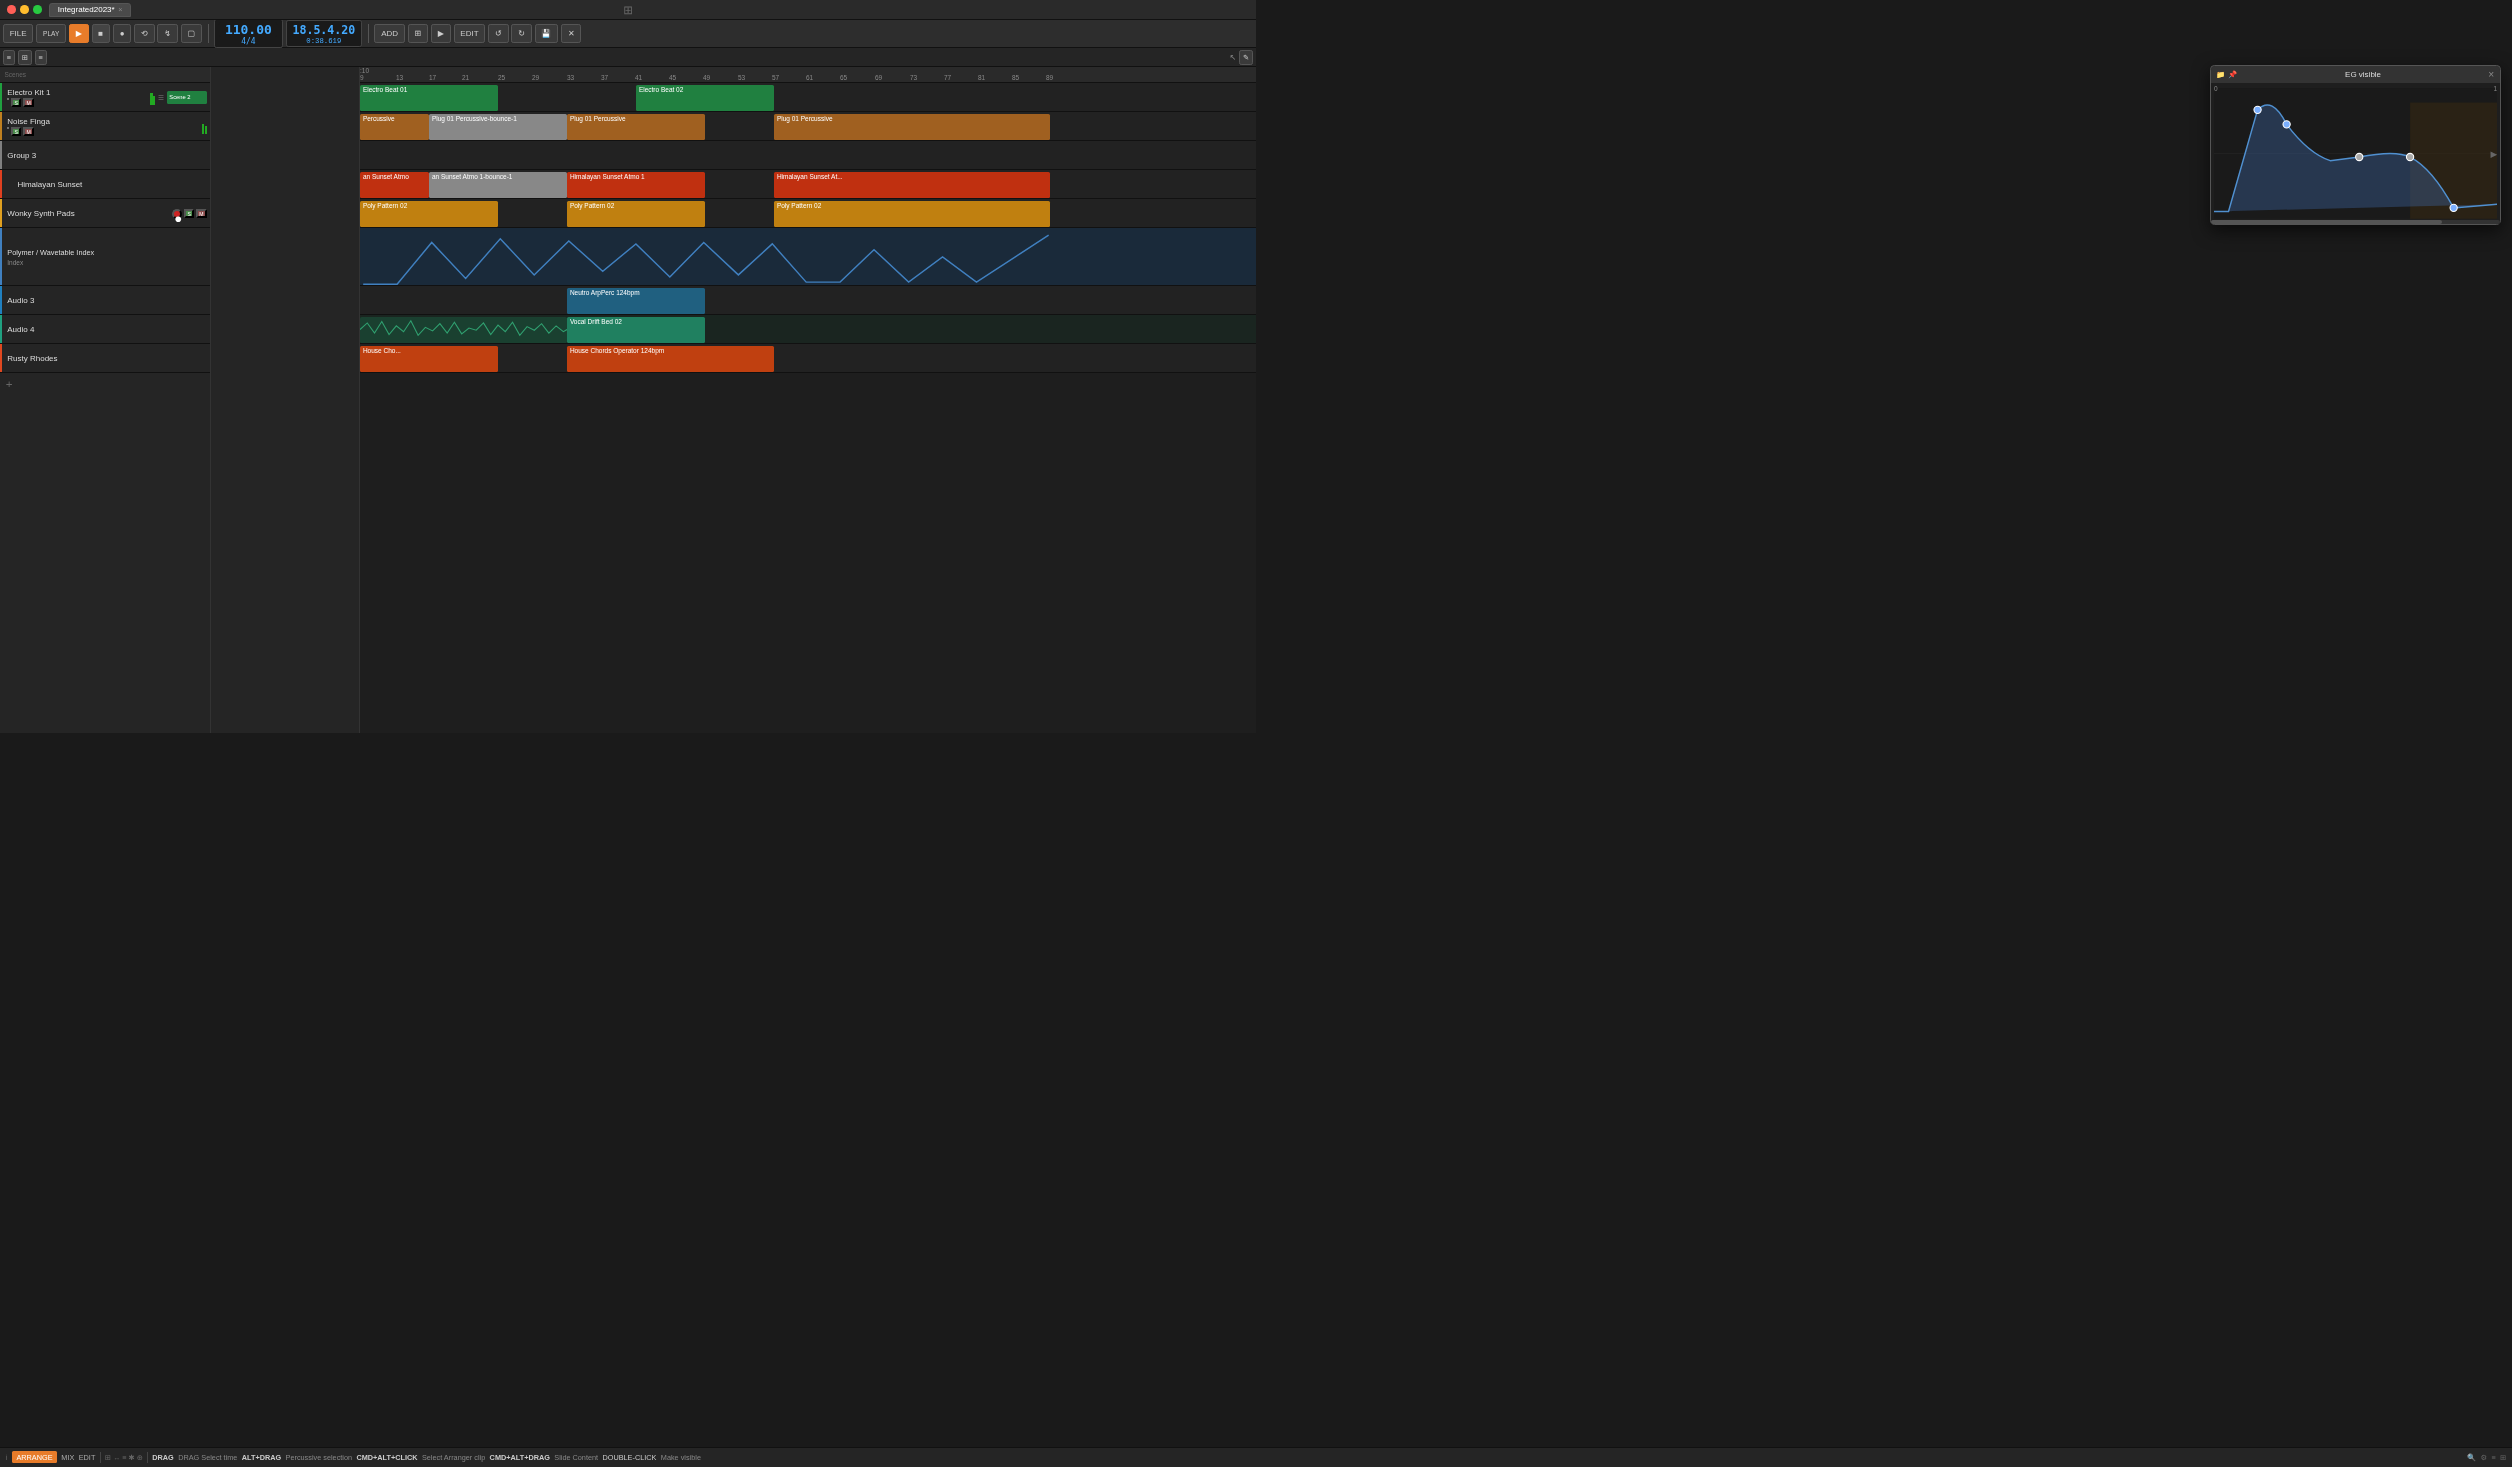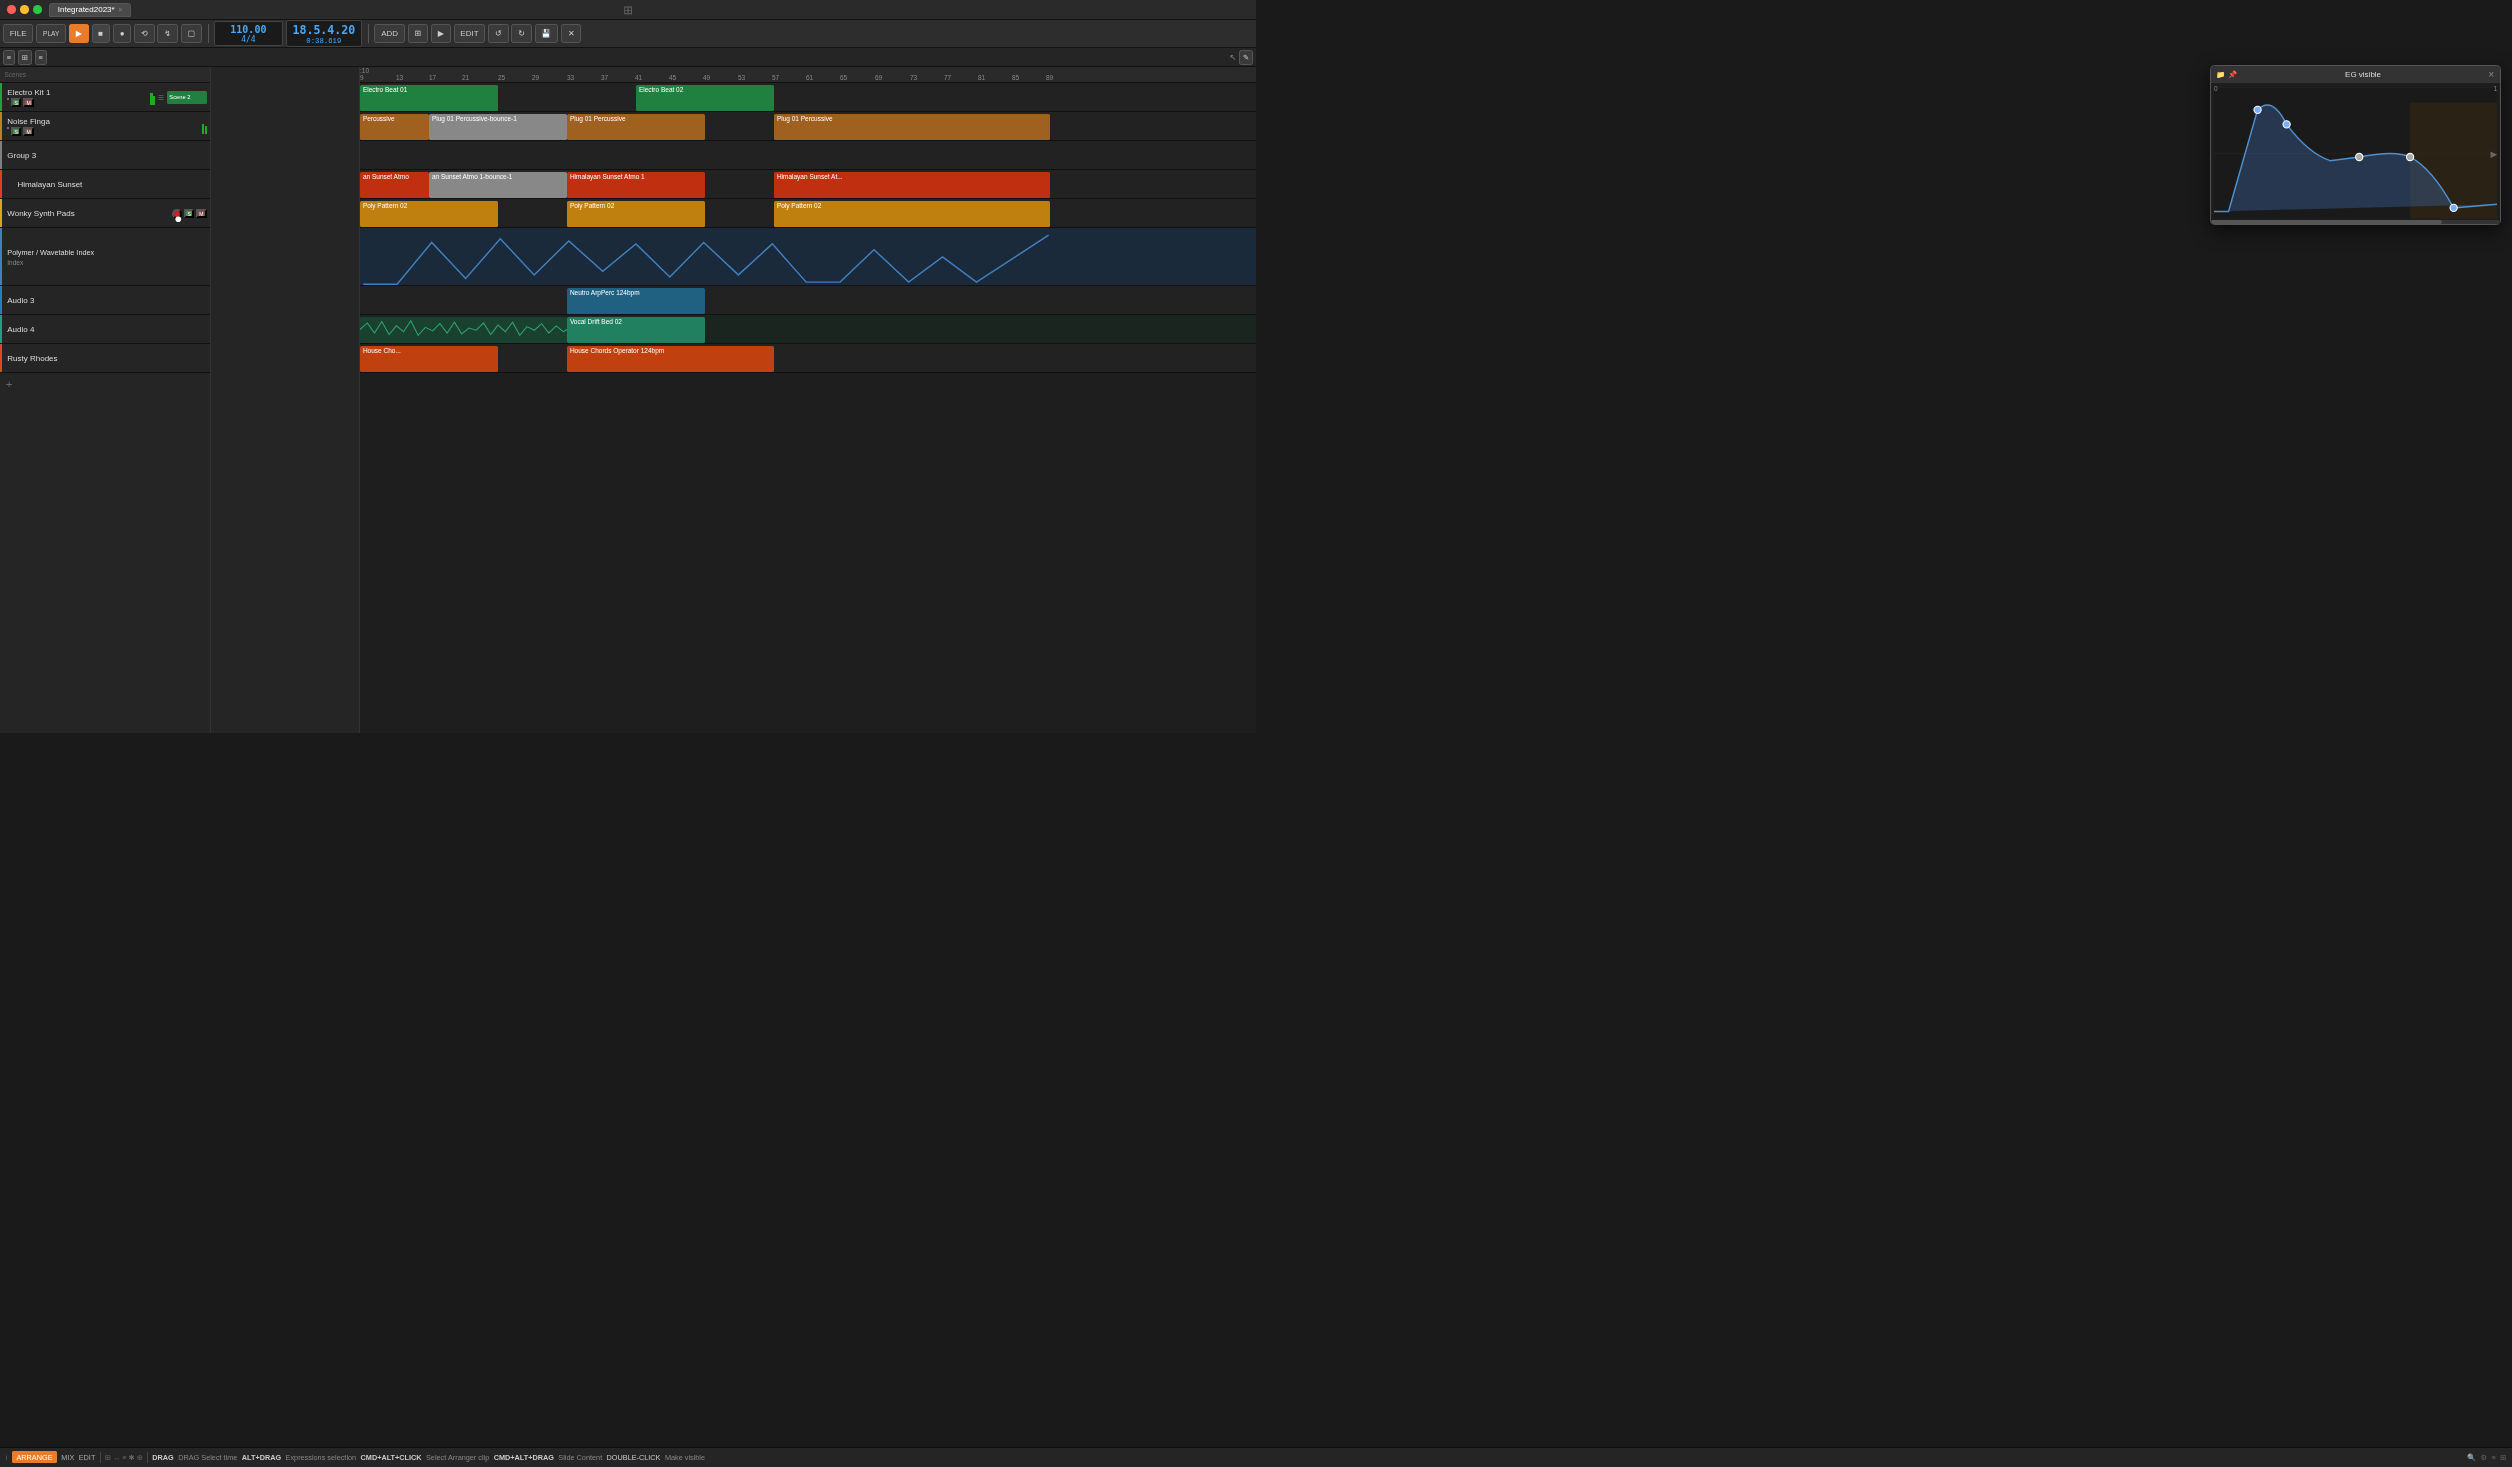--- a/index.html
+++ b/index.html
@@ -85,21 +85,21 @@
       justify-content: center;
     }
     .tb-btn.play { background: #e87c2a; color: #fff; border-color: #e87c2a; }
     .tb-btn.stop { background: #444; }
     .transport-display {
       background: #1a1a1a;
       border: 0.7px solid #444;
       border-radius: 2.2px;
       padding: 1.5px 5.8px;
       color: #4af;
-      font-size: 10px;
+      font-size: 13px;
       font-weight: bold;
       font-family: monospace;
       text-align: center;
       min-width: 58px;
     }
     .transport-sub {
       font-size: 7.3px;
       color: #4af;
       font-family: Liberation Mono, monospace;
       text-align: right;
@@ -916,21 +916,21 @@
   </button>
   <button style="background:none;border:none;color:#aaa;font-size:7.3px;cursor:pointer;">
     <span>EDIT</span>
   </button>
   <div style="width:0.7px;height:11.6px;background:#444;"></div>
   <span style="color:#666;">⊞ ↔ ≡ ✱ ⊕</span>
   <div style="width:0.7px;height:11.6px;background:#444;"></div>
   <span style="font-weight:bold;color:#ccc;">DRAG</span>
   <span>DRAG  Select time</span>
   <span style="font-weight:bold;color:#ccc;">ALT+DRAG</span>
-  <span>Expressions selection</span>
+  <span>Percussive selection</span>
   <span style="font-weight:bold;color:#ccc;">CMD+ALT+CLICK</span>
   <span>Select Arranger clip</span>
   <span style="font-weight:bold;color:#ccc;">CMD+ALT+DRAG</span>
   <span>Slide Content</span>
   <span style="font-weight:normal;color:#ccc;">DOUBLE-CLICK</span>
   <span>Make visible</span>
   <div style="flex:1;"></div>
   <span style="color:#666;">🔍</span>
   <span style="color:#666;">⚙</span>
   <span style="color:#666;">≡</span>

